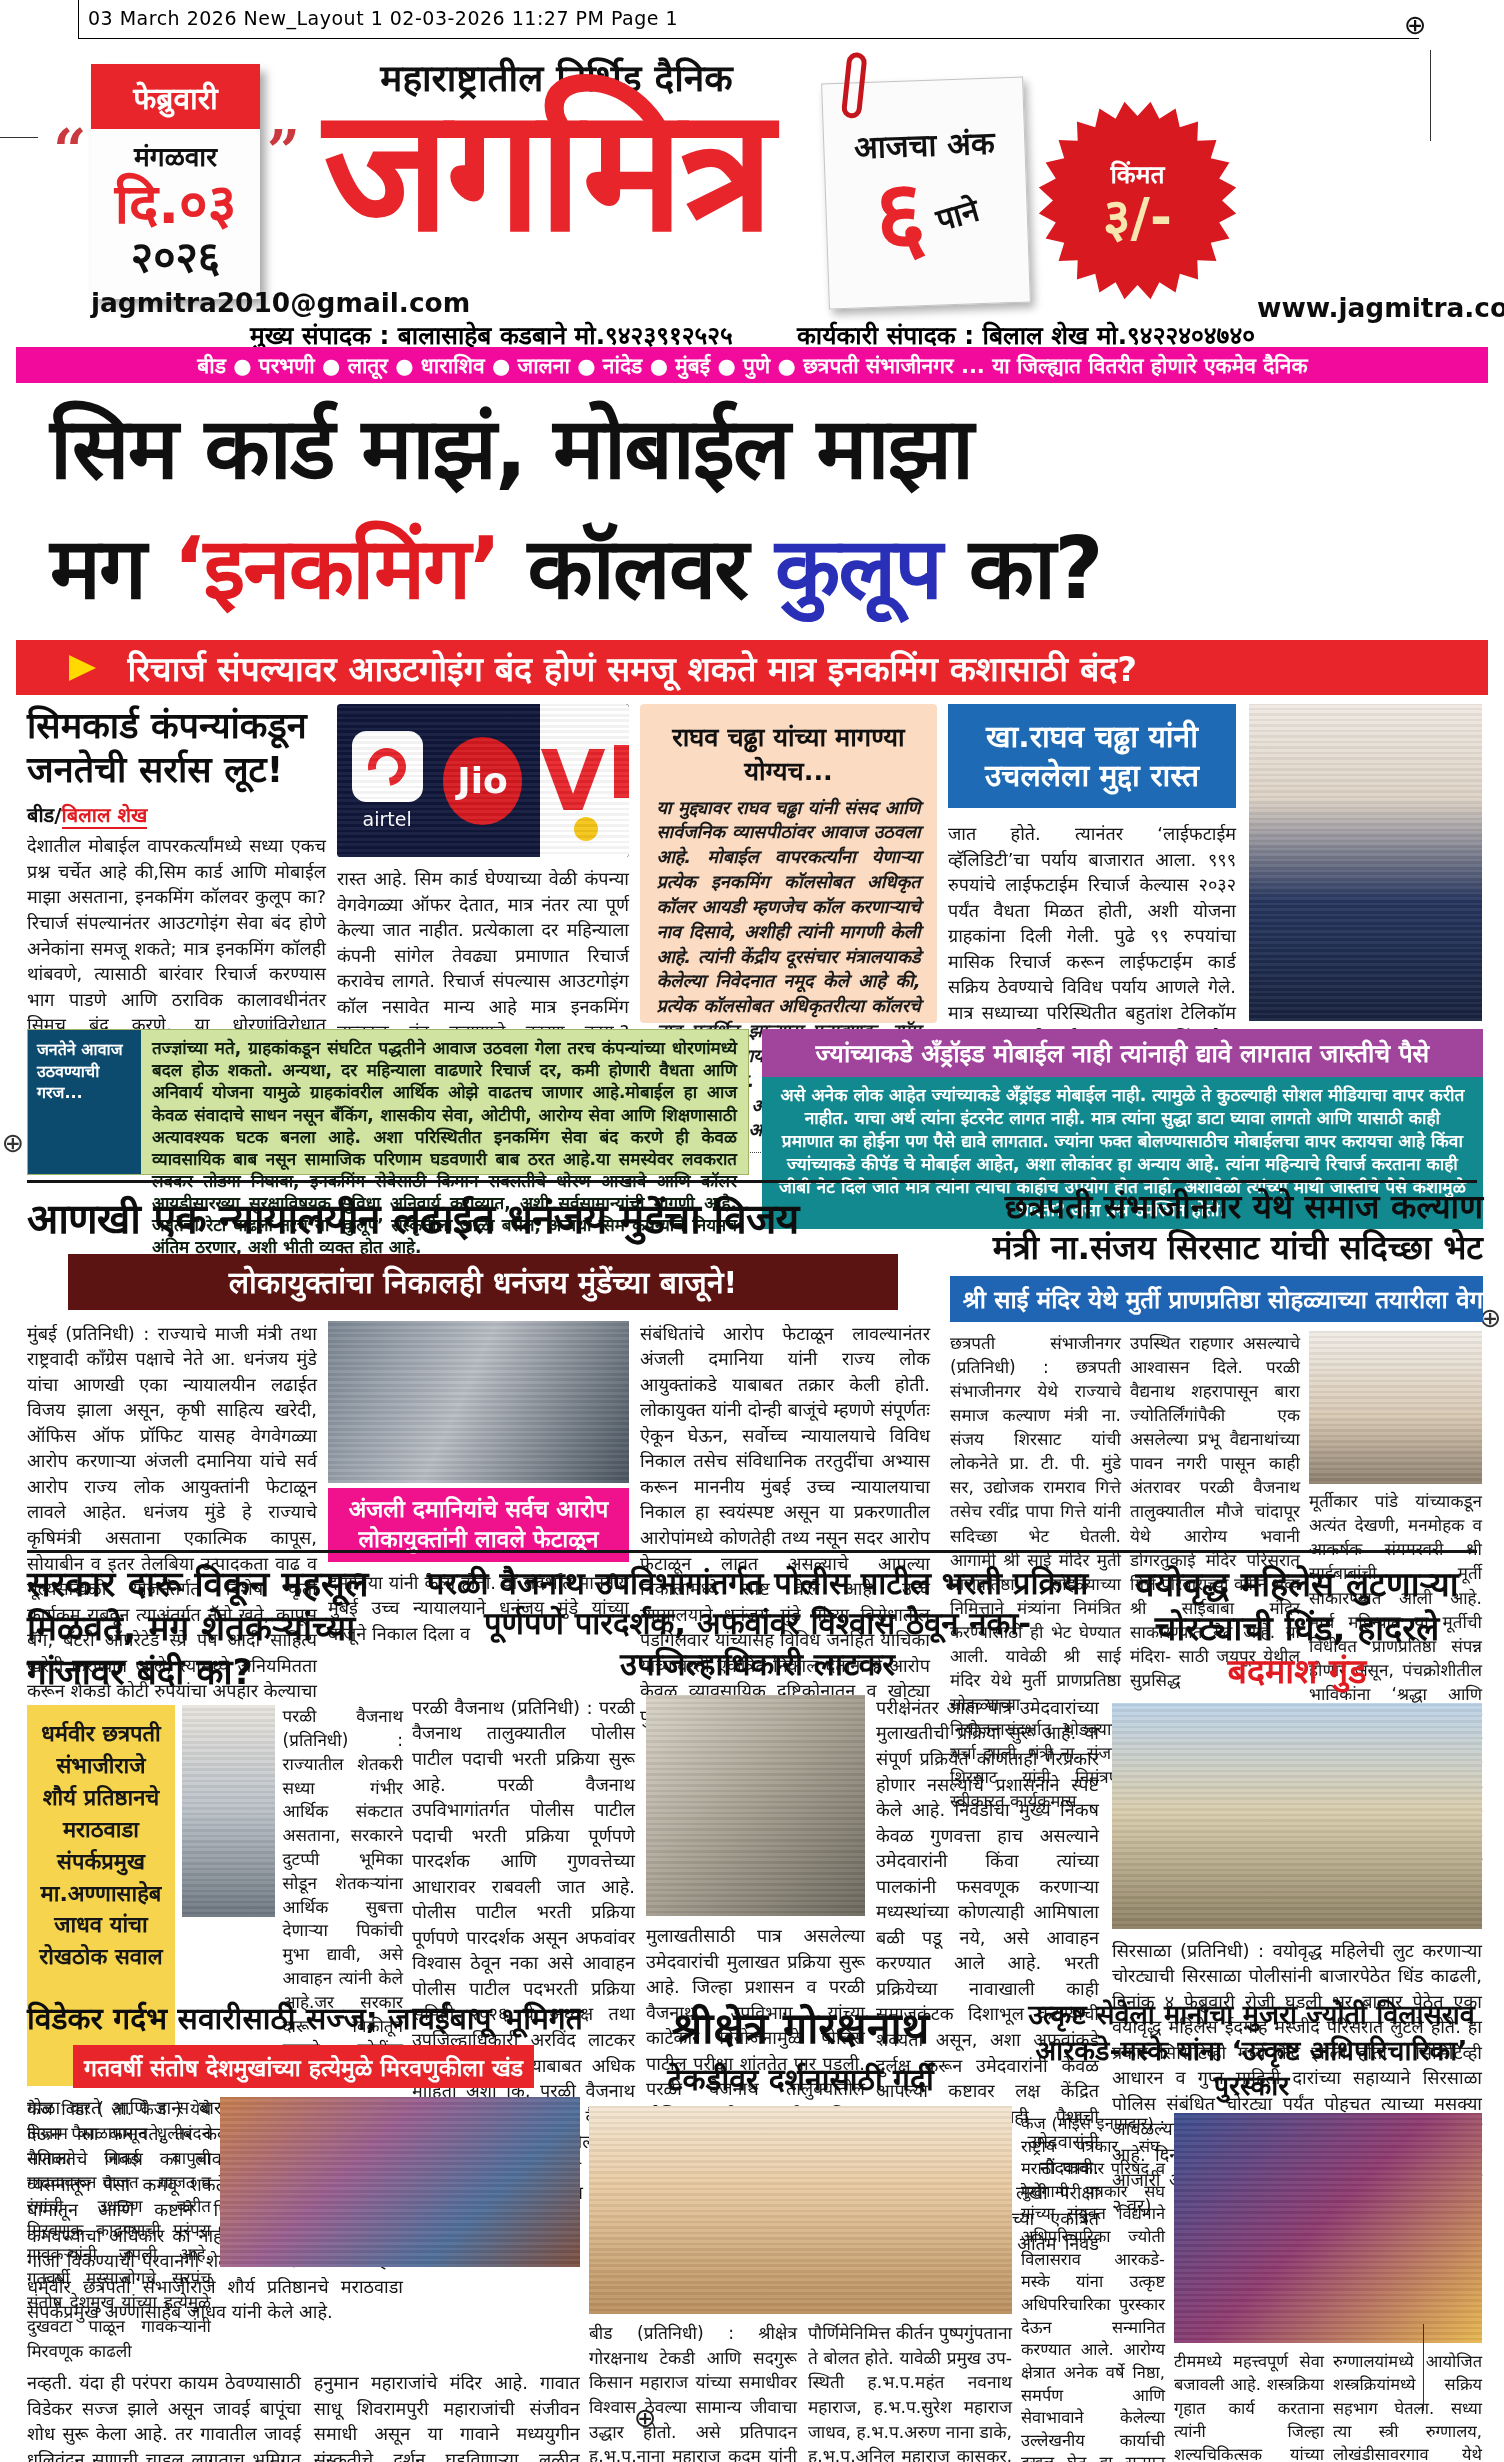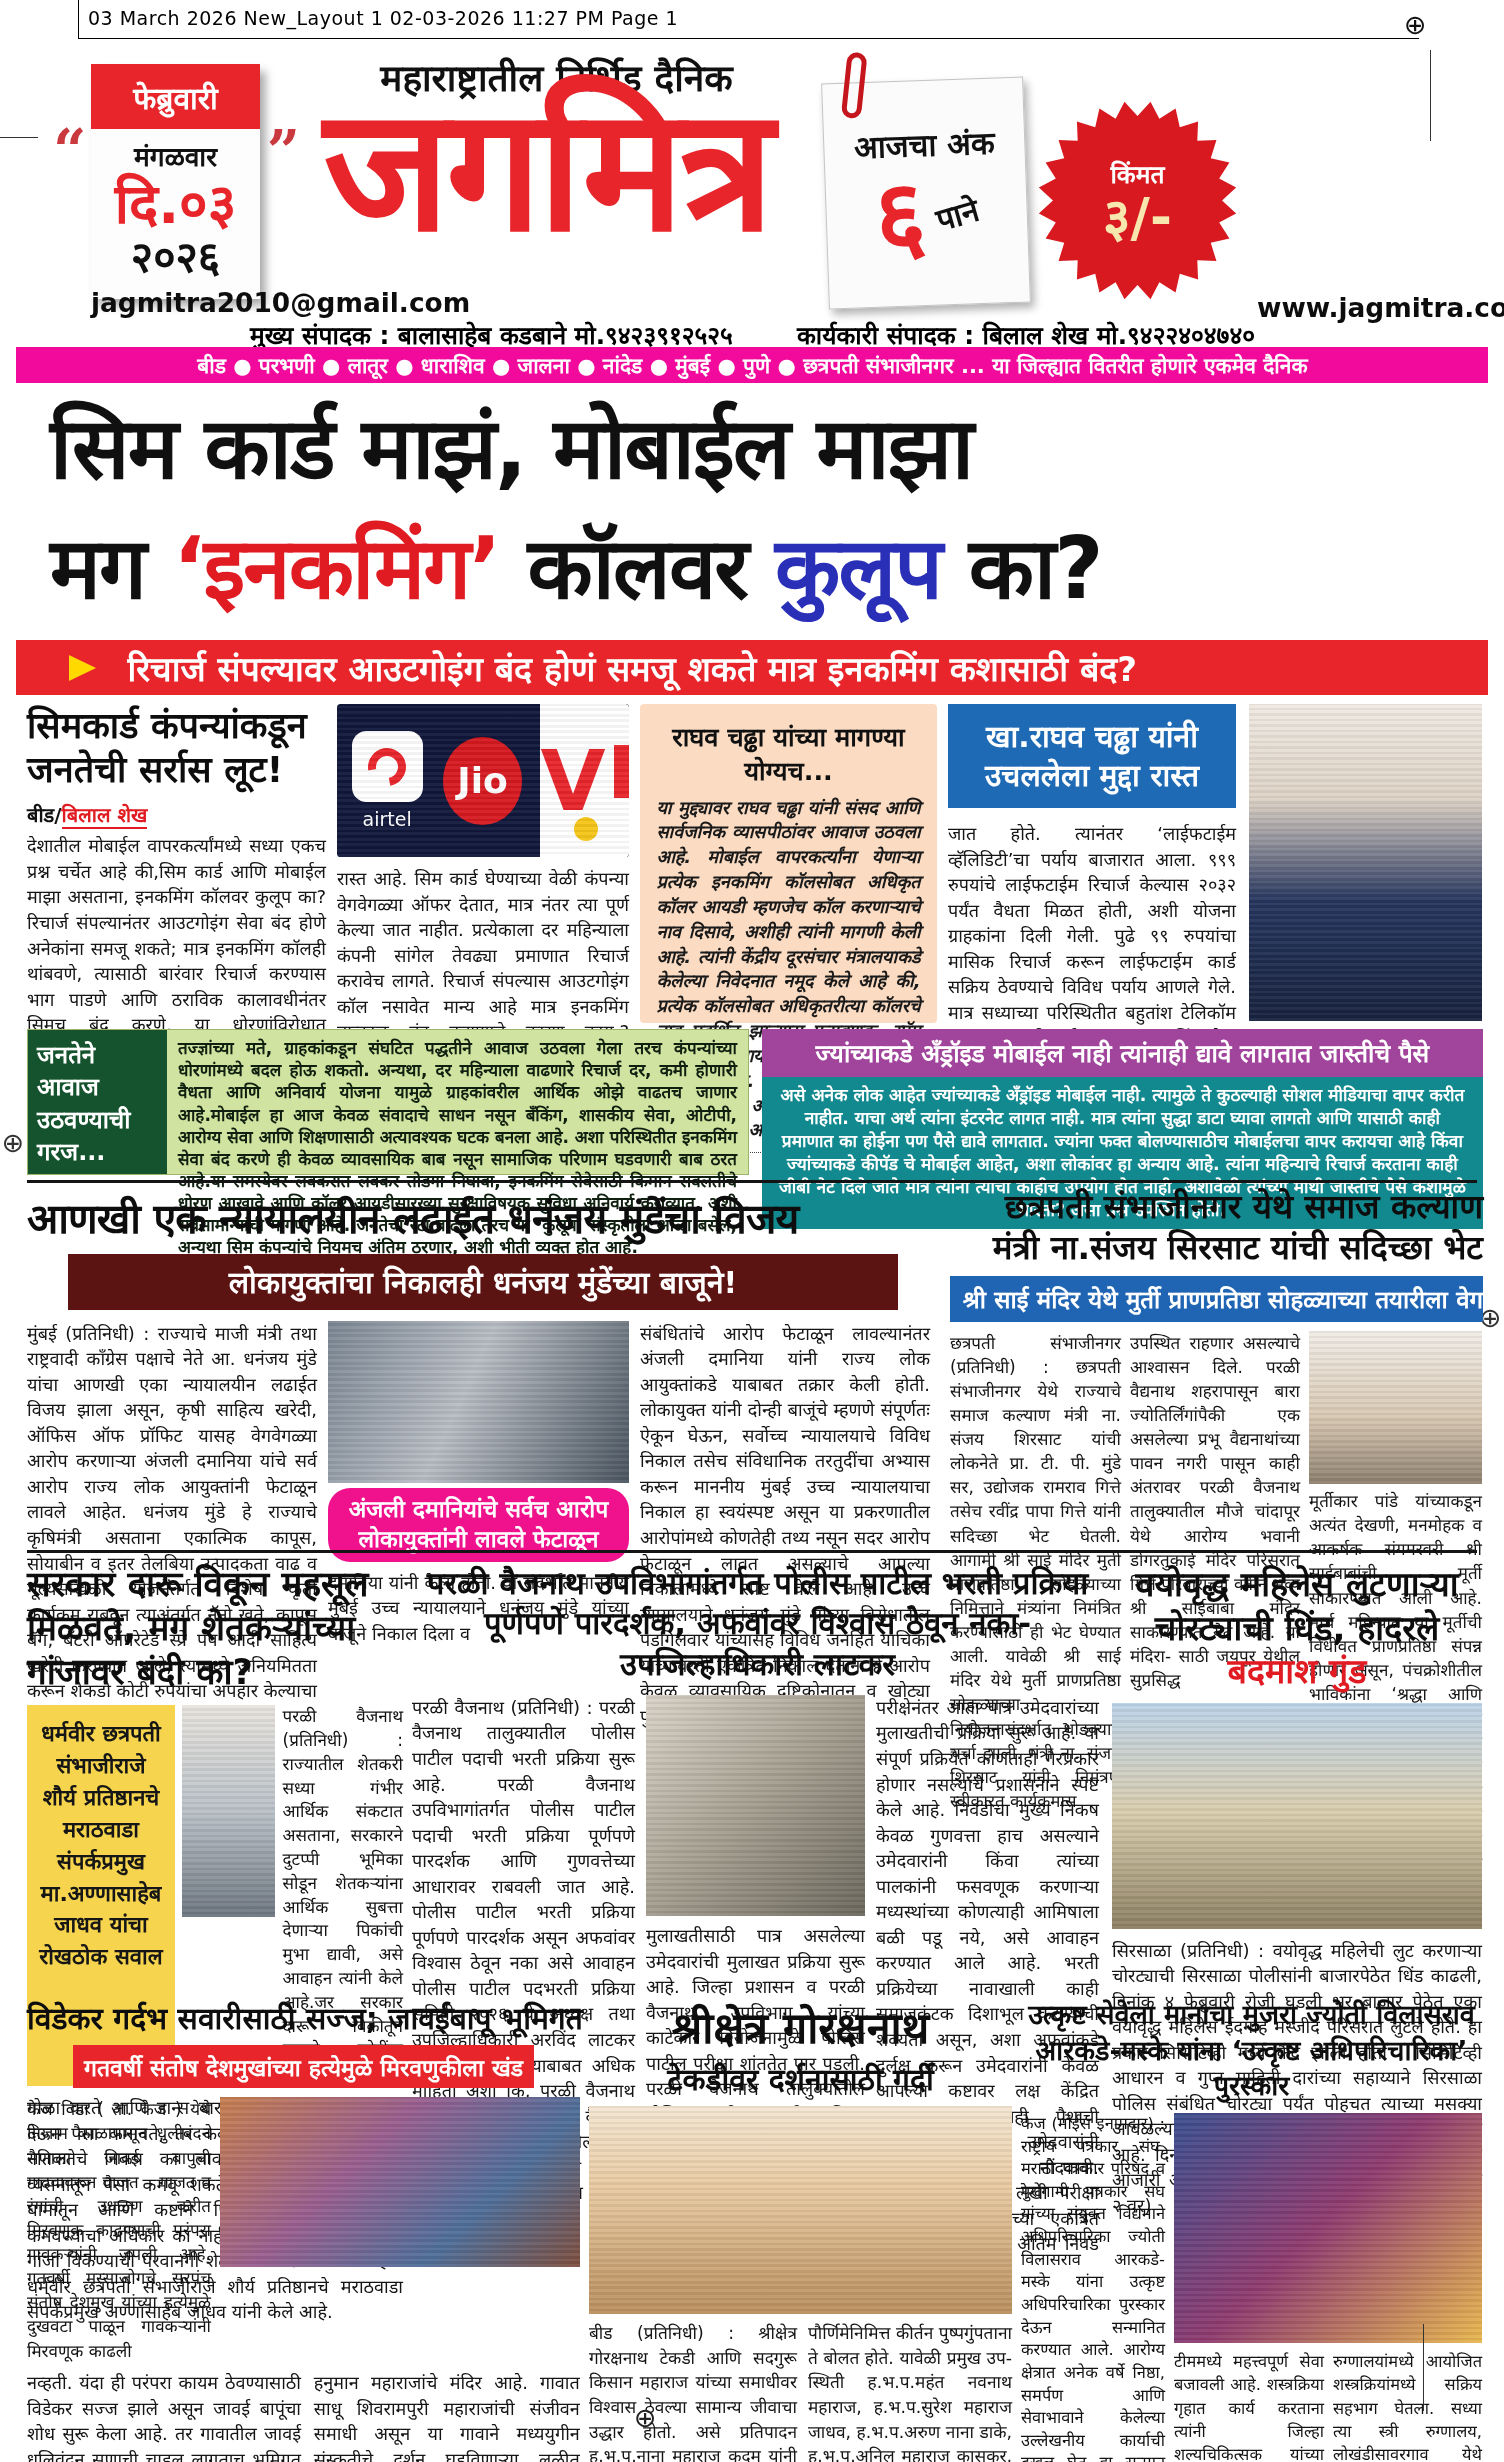--- a/index.html
+++ b/index.html
@@ -81,33 +81,33 @@
   .peach-body { font-size:18px; font-weight:700; font-style:italic; line-height:1.38; text-align:justify; color:#1a1a1a; }
   .peach-dots { border-top:1.8px dotted #444; margin-top:9px; }
   .colD { position:relative; }
   .blue-box { position:absolute; left:0; top:0; width:288px; background:#1f6ab5; color:#fff; text-align:center; font-weight:800; font-size:30px; line-height:1.3; padding:12.8px 5.5px; }
   .colD-photo { position:absolute; right:0; top:0; width:233px; height:317px; background:linear-gradient(180deg,#efe9e2 0%,#ddd2c5 30%,#27365f 62%,#18233f 100%); }
   .colD-body { position:absolute; left:0; top:117px; width:288px; }
 
   
   #voice-row { position:absolute; left:27px; top:1029px; width:1456px; height:146px; display:flex; gap:12.8px; }
   .voice-box { width:722px; display:flex; border:0.9px solid #9db36a; }
-  .voice-label { width:139px; background:#14532d; color:#fff; font-weight:800; font-size:24px; padding:9px 9px; line-height:1.35; }
+  .voice-label { width:113px; background:#0c4a6e; color:#fff; font-weight:800; font-size:16px; padding:9px 9px; line-height:1.35; }
   .voice-body { flex:1; background:#d0e3a0; padding:7.3px 11px; font-size:17px; font-weight:700; line-height:1.3; text-align:justify; color:#102010; }
   .android-box { flex:1; display:flex; flex-direction:column; }
   .android-title { background:#a0459b; color:#fff; text-align:center; font-weight:800; font-size:24.6px; padding:7.3px 0; }
   .android-body { flex:1; background:#12898f; color:#fff; padding:7.3px 14.6px; font-size:17.3px; font-weight:700; line-height:1.33; text-align:center; }
 
   
   #munde { position:absolute; left:27px; top:1189px; width:912px; }
   .m-head { font-size:41px; font-weight:800; white-space:nowrap; color:#0d0d0d; letter-spacing:-0.9px; }
   .m-band { margin:9px auto 0; width:830px; background:#5c1412; color:#fff; text-align:center; font-weight:800; font-size:30px; padding:7.3px 0; }
   .m-body { margin-top:11px; display:grid; grid-template-columns:290px 301px 290px; column-gap:11px; }
   .m-photo { height:162px; background:linear-gradient(115deg,#7c8794 0%,#b8bdc4 45%,#4a5560 100%); }
-  .m-caption { background:#f0128c; color:#fff; text-align:center; font-weight:800; font-size:23px; line-height:1.3; padding:7.3px 3.6px; margin-top:5.5px;border-radius:22px; }
+  .m-caption { background:#f0128c; color:#fff; text-align:center; font-weight:800; font-size:23px; line-height:1.3; padding:7.3px 3.6px; margin-top:5.5px; }
   .m-under { margin-top:7.3px; }
 
   
   #shirsat { position:absolute; left:950px; top:1186px; width:533px; }
   .s-head { font-size:33px; font-weight:800; text-align:right; line-height:1.25; color:#0d0d0d; }
   .s-band { margin-top:7.3px; background:#2065b4; color:#fff; text-align:right; font-weight:800; font-size:24px; padding:6.4px 0; }
   .s-body { margin-top:9px; display:grid; grid-template-columns:171px 170px 173px; column-gap:9px; }
   .s-body .body-text { font-size:17px; }
   .s-photo { height:153px; background:linear-gradient(180deg,#f0ece6 0%,#d9c9b4 55%,#8d7f6d 100%); margin-bottom:5.5px; }
 

